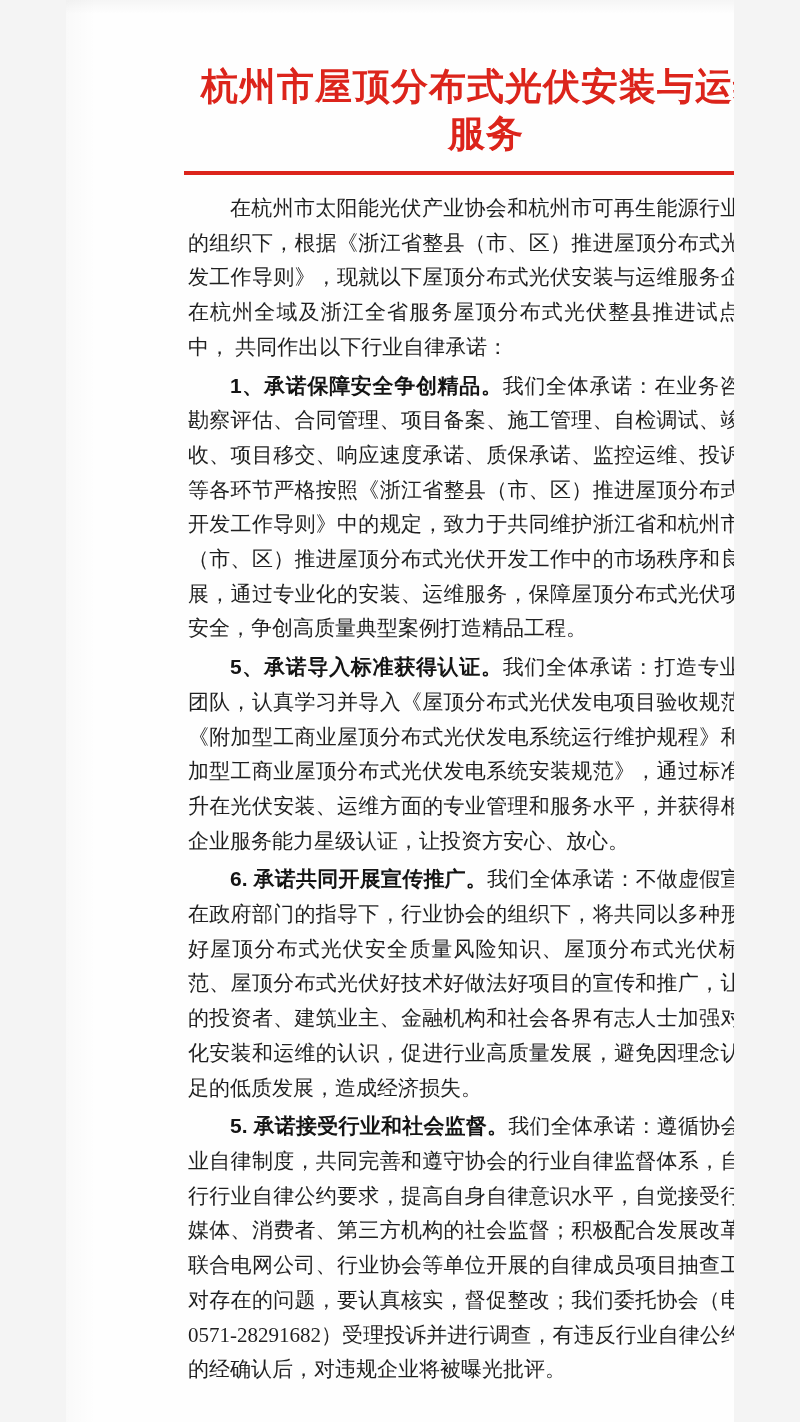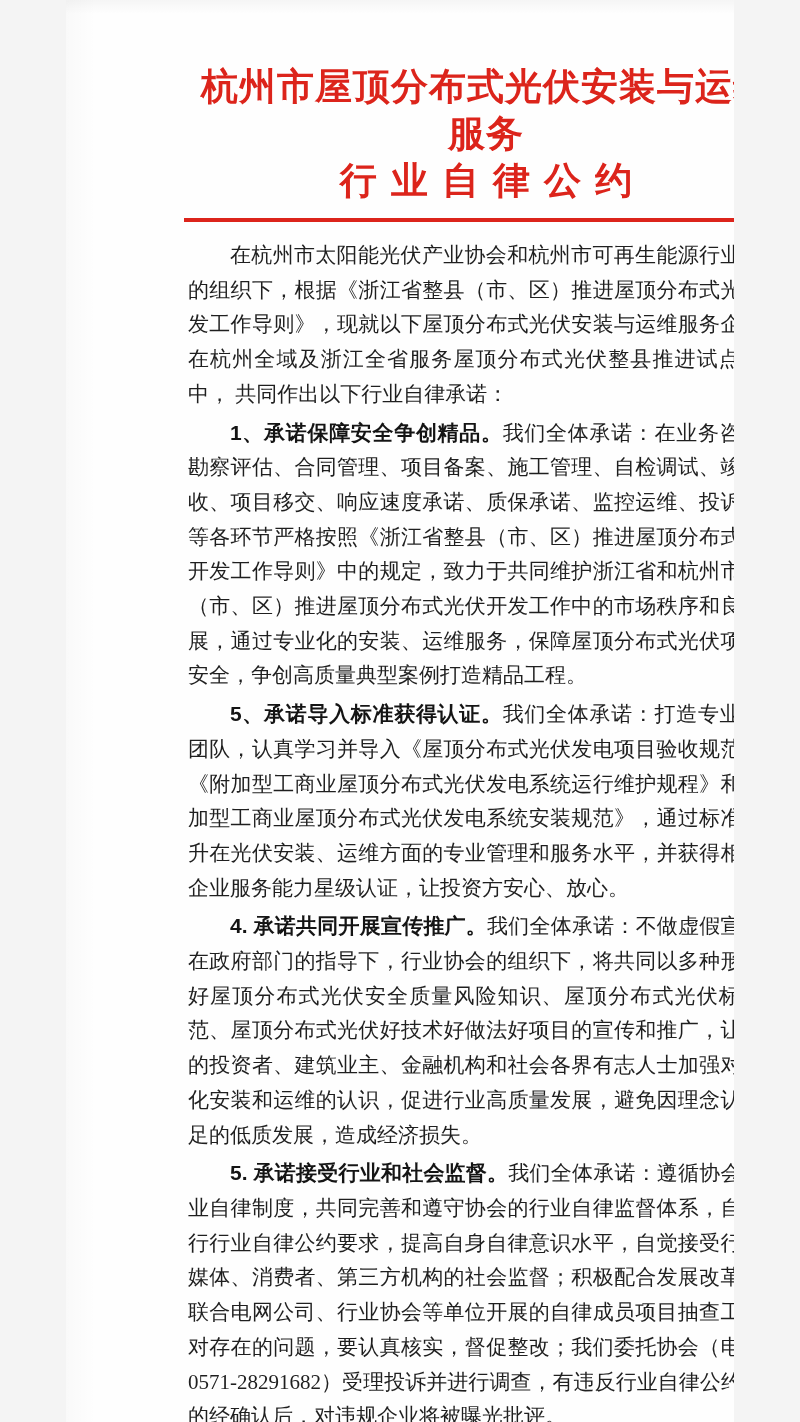--- a/index.html
+++ b/index.html
@@ -64,33 +64,32 @@
   }
 </style>
 </head>
 <body>
 
 <div class="page">
   <div class="doc">
 
     <h1 class="doc-title">
       <span class="title-line title-line1">杭州市屋顶分布式光伏安装与运维服务</span>
-      <span class="title-line title-line2">行业自律公约</span>
     </h1>
 
     <hr class="title-rule">
 
     <div class="doc-body">
 
       <p class="para"><span>在杭州市太阳能光伏产业协会和杭州市可再生能源行业协会的组织下，根据《浙江省整县（市、区）推进屋顶分布式光伏开发工作导则》，现就以下屋顶分布式光伏安装与运维服务企业，在杭州全域及浙江全省服务屋顶分布式光伏整县推进试点工作中， 共同作出以下行业自律承诺：</span></p>
 
       <p class="para"><span class="item-head">1、承诺保障安全争创精品。</span><span>我们全体承诺：在业务咨询、勘察评估、合同管理、项目备案、施工管理、自检调试、竣工验收、项目移交、响应速度承诺、质保承诺、监控运维、投诉处理等各环节严格按照《浙江省整县（市、区）推进屋顶分布式光伏开发工作导则》中的规定，致力于共同维护浙江省和杭州市整县（市、区）推进屋顶分布式光伏开发工作中的市场秩序和良好发展，通过专业化的安装、运维服务，保障屋顶分布式光伏项目的安全，争创高质量典型案例打造精品工程。</span></p>
 
 
       <p class="para"><span class="item-head">5、承诺导入标准获得认证。</span><span>我们全体承诺：打造专业服务团队，认真学习并导入《屋顶分布式光伏发电项目验收规范》、《附加型工商业屋顶分布式光伏发电系统运行维护规程》和《附加型工商业屋顶分布式光伏发电系统安装规范》，通过标准化提升在光伏安装、运维方面的专业管理和服务水平，并获得相应的企业服务能力星级认证，让投资方安心、放心。</span></p>
 
-      <p class="para"><span class="item-head">4. 承诺共同开展宣传推广。</span><span>我们全体承诺：不做虚假宣传，在政府部门的指导下，行业协会的组织下，将共同以多种形式做好屋顶分布式光伏安全质量风险知识、屋顶分布式光伏标准规范、屋顶分布式光伏好技术好做法好项目的宣传和推广，让更多的投资者、建筑业主、金融机构和社会各界有志人士加强对专业化安装和运维的认识，促进行业高质量发展，避免因理念认识不足的低质发展，造成经济损失。</span></p>
+      <p class="para"><span class="item-head">6. 承诺共同开展宣传推广。</span><span>我们全体承诺：不做虚假宣传，在政府部门的指导下，行业协会的组织下，将共同以多种形式做好屋顶分布式光伏安全质量风险知识、屋顶分布式光伏标准规范、屋顶分布式光伏好技术好做法好项目的宣传和推广，让更多的投资者、建筑业主、金融机构和社会各界有志人士加强对专业化安装和运维的认识，促进行业高质量发展，避免因理念认识不足的低质发展，造成经济损失。</span></p>
 
       <p class="para"><span class="item-head">5. 承诺接受行业和社会监督。</span><span>我们全体承诺：遵循协会的行业自律制度，共同完善和遵守协会的行业自律监督体系，自觉履行行业自律公约要求，提高自身自律意识水平，自觉接受行业、媒体、消费者、第三方机构的社会监督；积极配合发展改革部门联合电网公司、行业协会等单位开展的自律成员项目抽查工作，对存在的问题，要认真核实，督促整改；我们委托协会（电话：0571-28291682）受理投诉并进行调查，有违反行业自律公约情况的经确认后，对违规企业将被曝光批评。</span></p>
 
     </div>
   </div>
 </div>
 
 </body></html>

